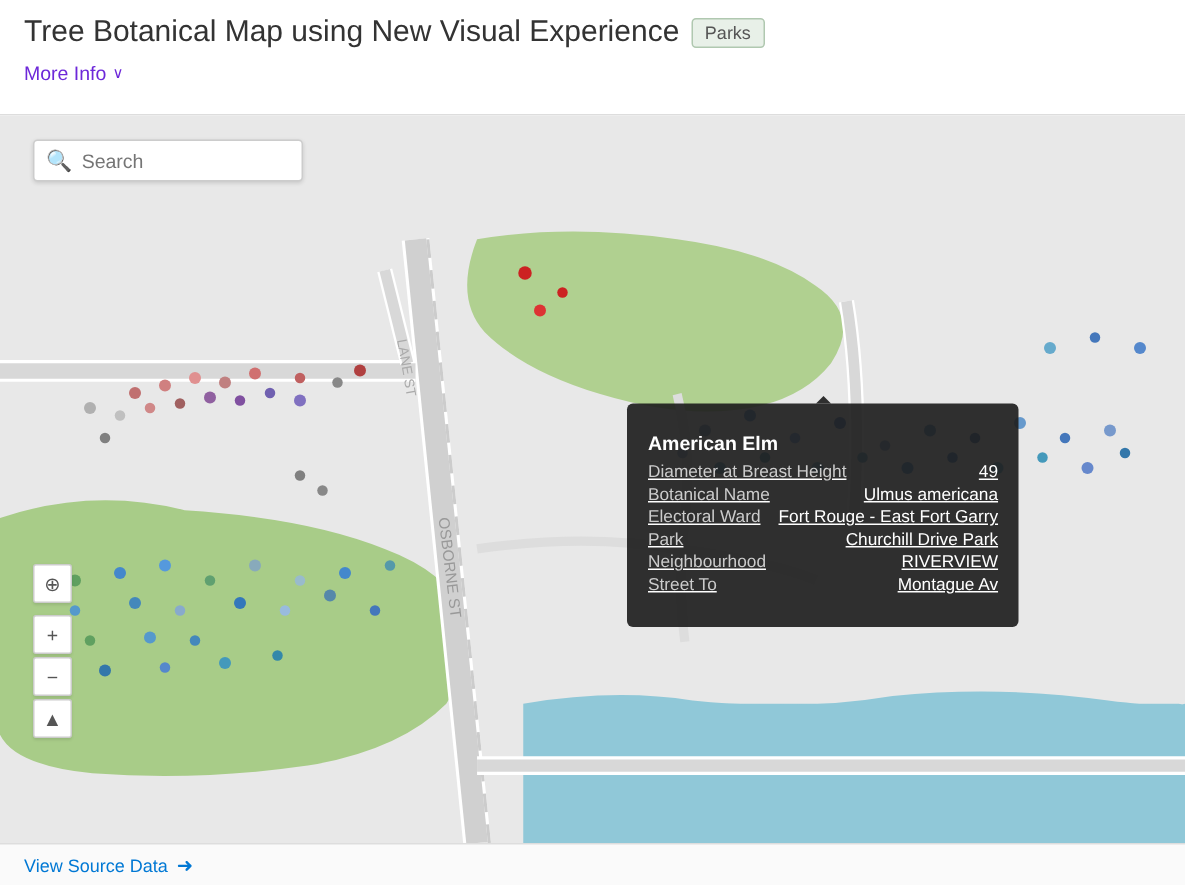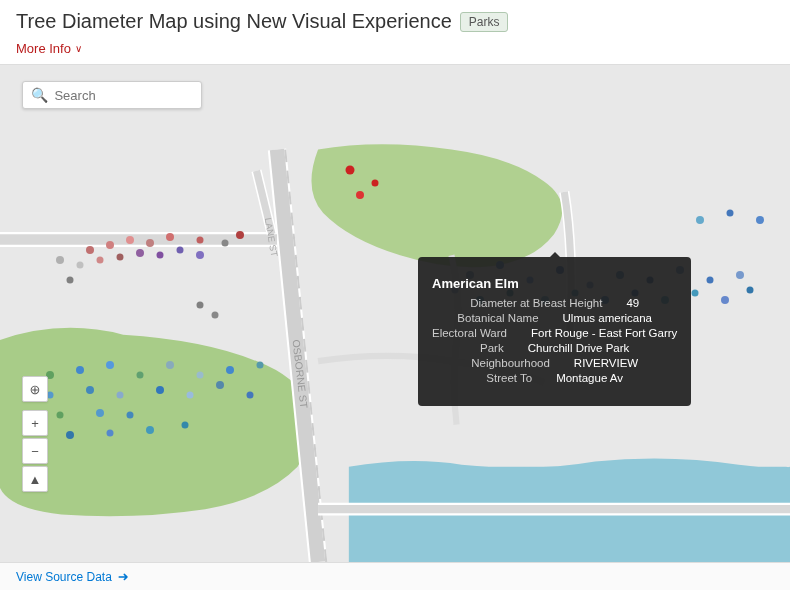--- a/index.html
+++ b/index.html
@@ -38,23 +38,23 @@
       color: #555;
       font-size: 12px;
       padding: 2px 8px;
       border-radius: 3px;
     }
     .more-info {
       display: flex;
       align-items: center;
       gap: 4px;
       font-size: 13px;
-      color: #b91c1c;
+      color: #6d28d9;
       cursor: pointer;
-      padding: 4px 0 8px 0;
+      padding: 4px 0 20px 0;
     }
     .chevron-down {
       font-size: 10px;
     }
     .map-container {
       flex: 1;
       position: relative;
       overflow: hidden;
     }
 
@@ -145,23 +145,24 @@
       border: 5px solid transparent;
       border-bottom-color: rgba(30, 30, 30, 0.92);
     }
     .tooltip-title {
       font-size: 13px;
       font-weight: bold;
       margin-bottom: 6px;
     }
     .tooltip-row {
       display: flex;
-      justify-content: center;
-      gap: 24px;
+      justify-content: space-between;
+      gap: 12px;
       margin-bottom: 3px;
+      text-decoration: underline;
     }
     .tooltip-label {
       color: #ccc;
       font-size: 11.5px;
       white-space: nowrap;
     }
     .tooltip-value {
       color: #fff;
       font-size: 11.5px;
       text-align: right;
@@ -193,21 +194,21 @@
       border-radius: 50%;
     }
   </style>
 </head>
 <body>
 
 <div class="page-wrapper">
 
   <div class="header">
     <div class="header-top">
-      <h1 class="page-title">Tree Diameter Map using New Visual Experience</h1>
+      <h1 class="page-title">Tree Botanical Map using New Visual Experience</h1>
       <span class="parks-badge">Parks</span>
     </div>
     <div class="more-info">
       <span>More Info</span>
       <span class="chevron-down">∨</span>
     </div>
   </div>
 
   <div class="map-container">
 

